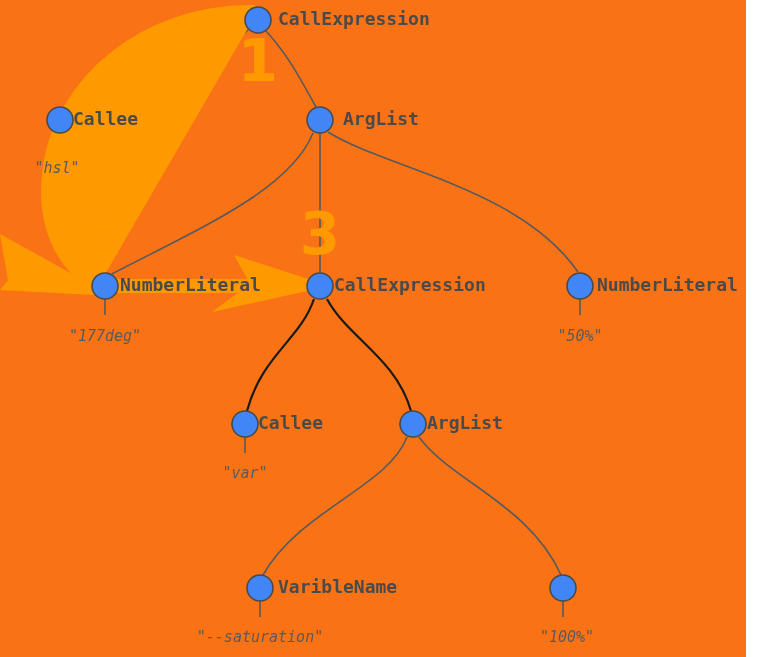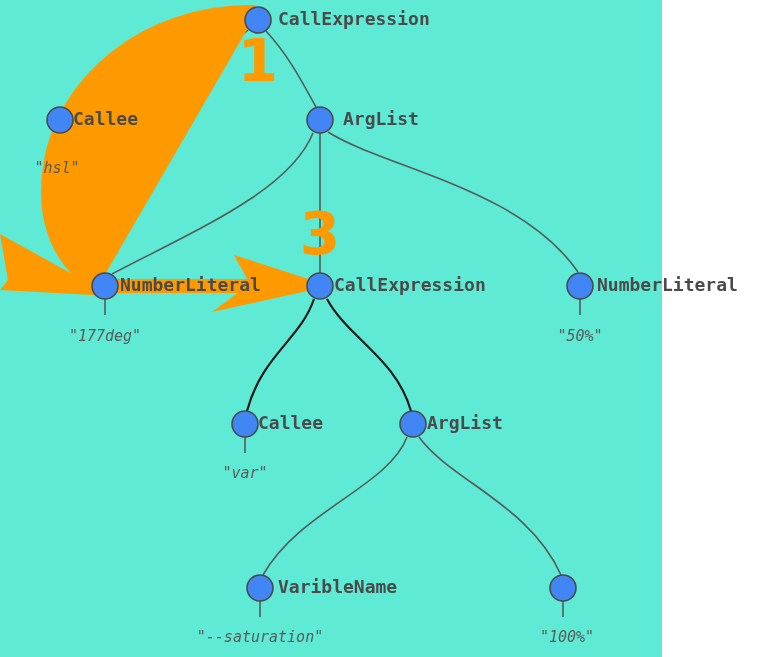--- a/index.html
+++ b/index.html
@@ -8,23 +8,23 @@
     background: #ffffff;
   }
   body {
     width: 757px;
     height: 657px;
     overflow: hidden;
     font-family: "DejaVu Sans Mono", monospace;
   }
   #diagram-root {
     position: relative;
-    width: 662px;
+    width: 746px;
     height: 657px;
-    background: #5eead4;
+    background: #f97316;
   }
   svg.layer {
     position: absolute;
     top: 0;
     left: 0;
     width: 757px;
     height: 657px;
   }
   #edge-layer { z-index: 1; }
   #node-layer { z-index: 3; }

